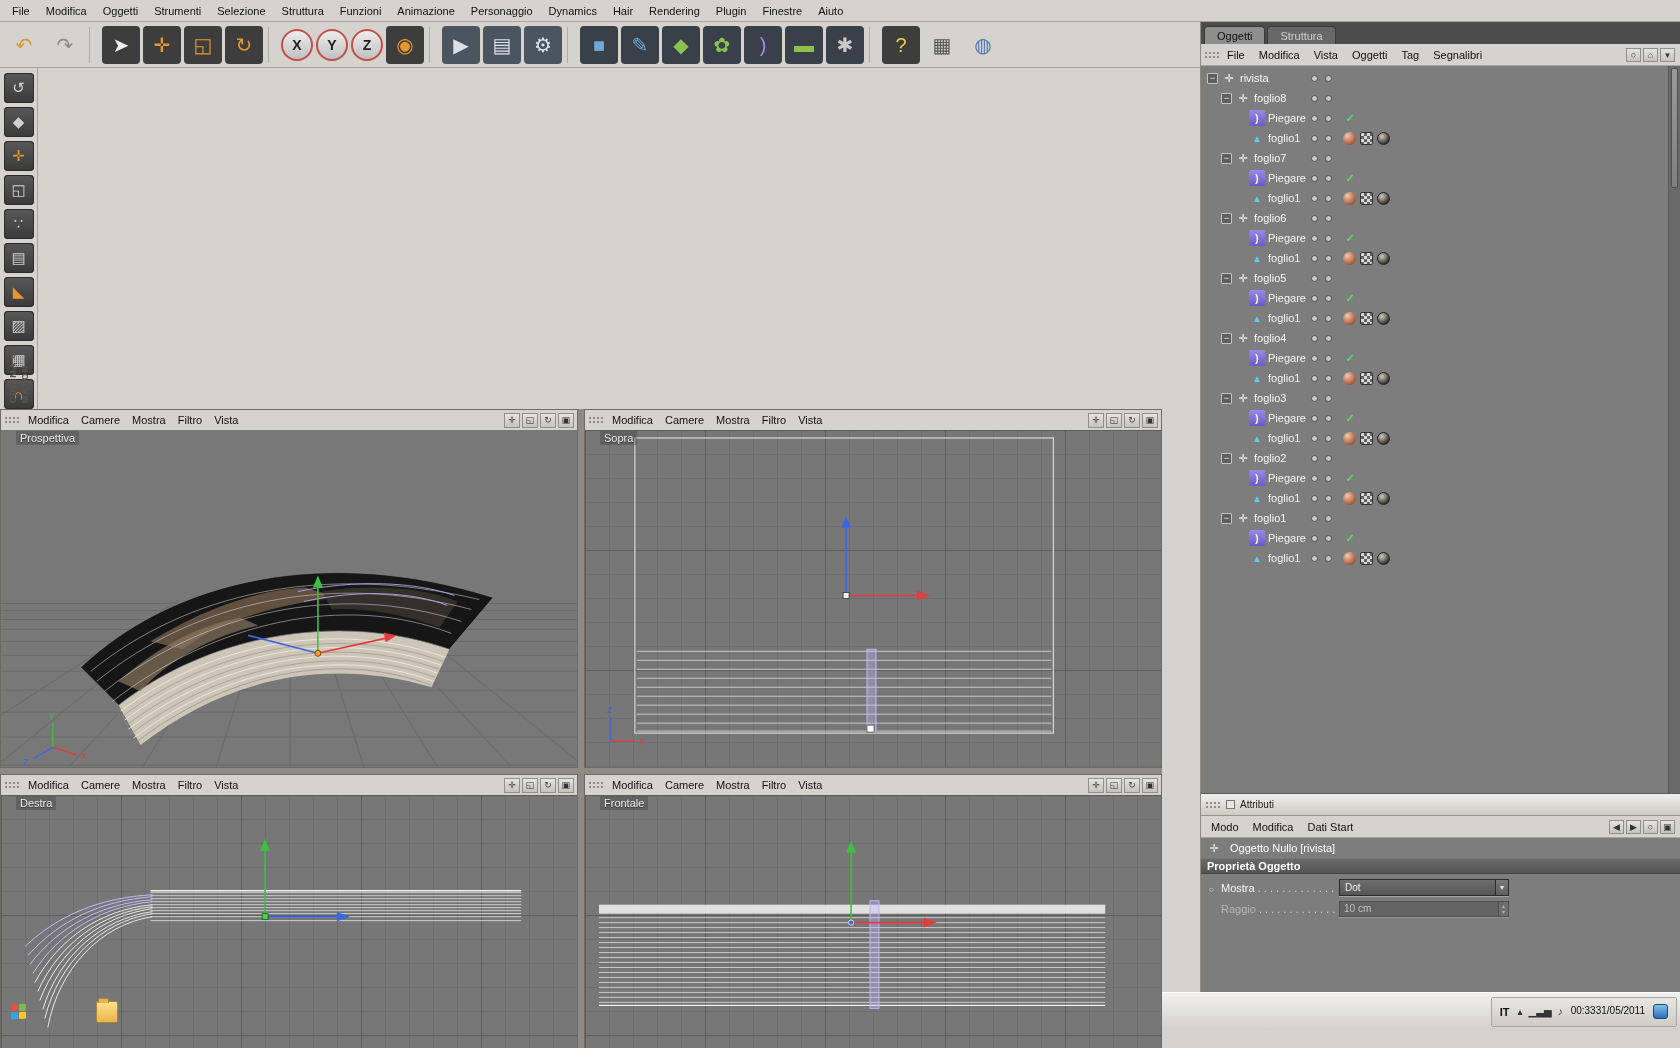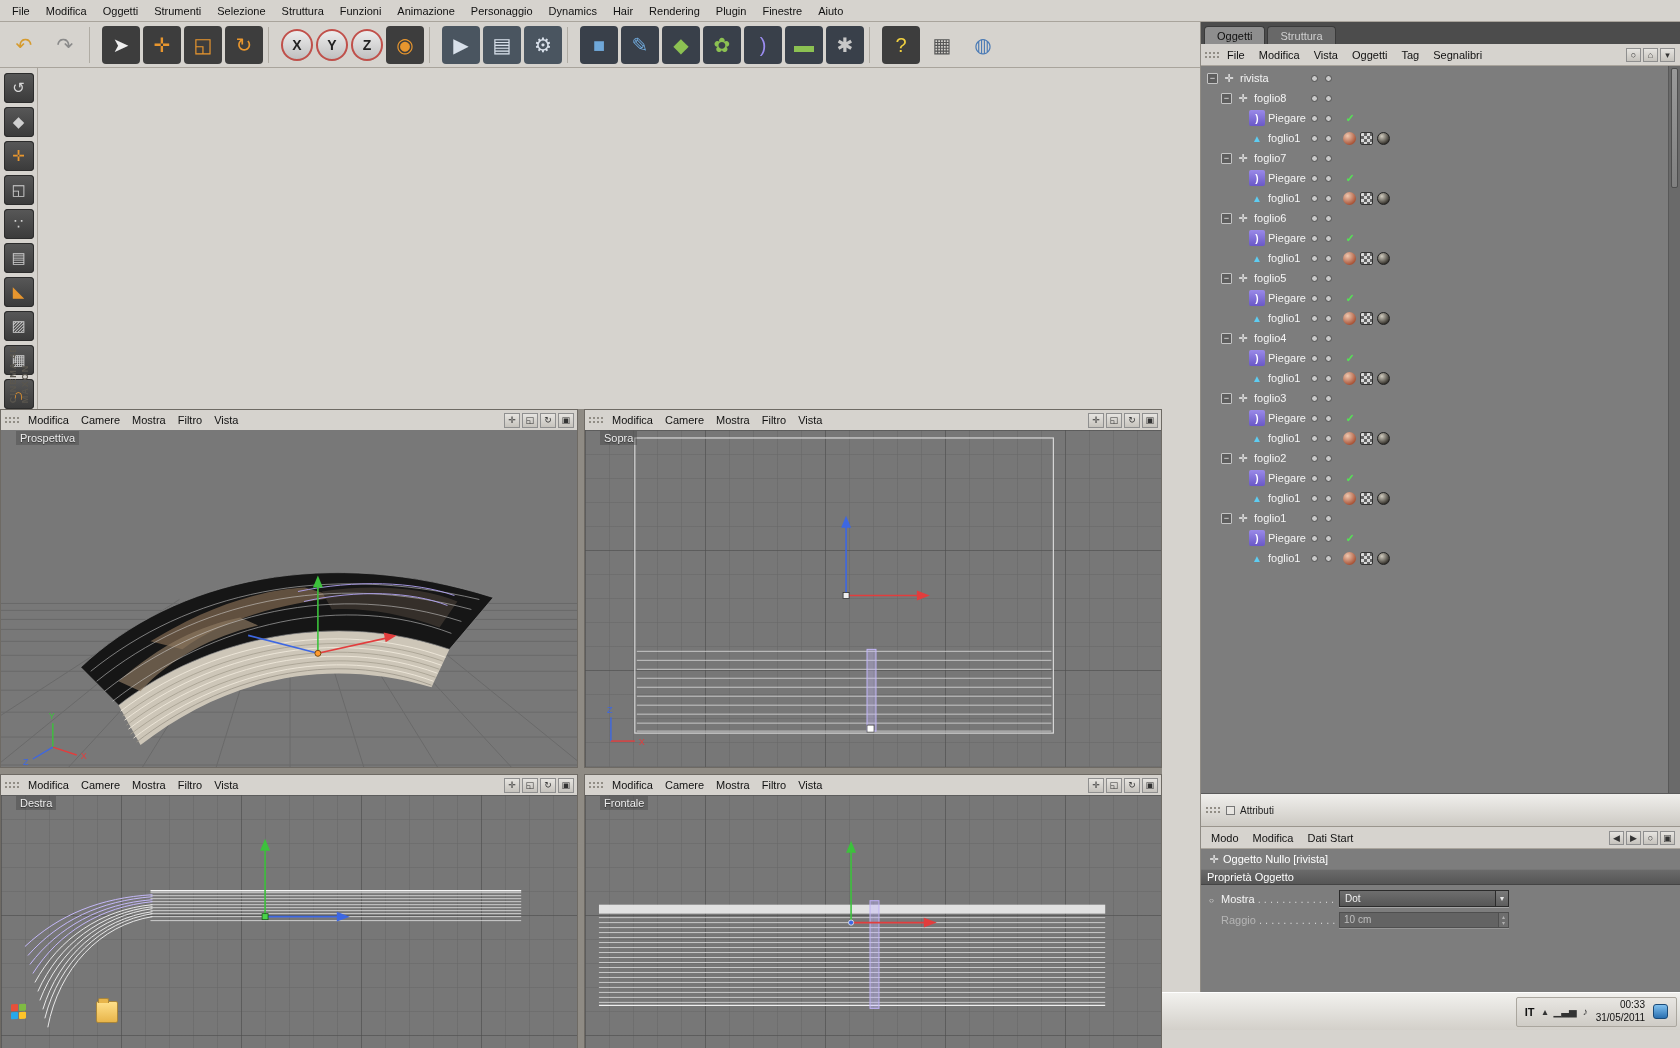--- a/index.html
+++ b/index.html
@@ -44,21 +44,21 @@
 
 .field{display:flex;align-items:center;height:16px;background:#4e4e4e;border:1px solid #2b2b2b;box-shadow:0 1px 0 rgba(255,255,255,.35);color:#f2f2f2;font-size:10px;padding-left:4px}
 .field .val{flex:1;white-space:nowrap;overflow:hidden}
 .spin{width:10px;align-self:stretch;border-left:1px solid #2b2b2b;background:#636363;display:flex;flex-direction:column;align-items:center;justify-content:center;line-height:1;flex:none}
 .spin::before{content:"▴";font-size:6px;color:#d8d8d8}
 .spin::after{content:"▾";font-size:6px;color:#d8d8d8}
 .dropdown{display:flex;align-items:center;height:17px;background:linear-gradient(#6e6e6e,#565656);border:1px solid #2b2b2b;box-shadow:0 1px 0 rgba(255,255,255,.3);color:#f0f0f0;font-size:10px;padding-left:5px}
 .dropdown .val{flex:1;white-space:nowrap;overflow:hidden}
 .dd-btn{width:13px;align-self:stretch;border-left:1px solid #2b2b2b;background:linear-gradient(#7a7a7a,#5e5e5e);display:flex;align-items:center;justify-content:center;flex:none}
 .dd-btn::before{content:"▾";font-size:8px;color:#e8e8e8}
-.dock-header{height:33px;flex:none;display:flex;align-items:center;gap:5px;background:linear-gradient(#f0efec,#cdcac4);border-bottom:1px solid #9a958d;padding:0 4px;font-size:10px;color:#222}
+.dock-header{height:22px;flex:none;display:flex;align-items:center;gap:5px;background:linear-gradient(#f0efec,#cdcac4);border-bottom:1px solid #9a958d;padding:0 4px;font-size:10px;color:#222}
 .grip{width:16px;height:8px;background:radial-gradient(circle,#918d85 1px,transparent 1.3px);background-size:4px 4px;flex:none}
 .dock-cb{width:9px;height:9px;border:1px solid #777;background:#e8e6e2;flex:none}
 
 
 .rightpanel{flex:1;display:flex;flex-direction:column;background:#7d7d7d;border-left:1px solid #8f8b84;min-width:0}
 .om-tabs{height:22px;flex:none;display:flex;align-items:flex-end;gap:2px;background:#4c4c4c;padding:3px 3px 0}
 .om-tab{padding:3px 12px 2px;font-size:11px;background:#686868;color:#cfcfcf;border-radius:4px 4px 0 0;border:1px solid #3a3a3a;border-bottom:none}
 .om-tab.active{background:#8e8e8e;color:#101010}
 .om-menu,.attr-menu{height:22px;flex:none;display:flex;align-items:center;background:#d6d3ce;border-bottom:1px solid #a9a49c;padding:0 3px;color:#111}
 .menu-items{display:flex}
@@ -80,27 +80,27 @@
 .tag{width:14px;height:14px;display:flex;align-items:center;justify-content:center;border-radius:2px;font-size:11px}
 .tag-enabled-check{color:#56e056;font-weight:bold}
 .tag-phong-tag{width:13px;height:13px;border-radius:50%;background:radial-gradient(circle at 35% 30%,#f0c8b0,#a85438 72%)}
 .tag-uvw-tag{width:13px;height:13px;background-color:#d8d8d8;background-image:linear-gradient(45deg,#666 25%,transparent 25%,transparent 75%,#666 75%),linear-gradient(45deg,#666 25%,transparent 25%,transparent 75%,#666 75%);background-size:6px 6px;background-position:0 0,3px 3px;border:1px solid #333}
 .tag-texture-tag{width:13px;height:13px;border-radius:50%;background:radial-gradient(circle at 35% 30%,#cfcabe,#35322c 75%);border:1px solid #222}
 .om-scrollbar{position:absolute;right:0;top:0;bottom:0;width:12px;background:#6a6a6a;border-left:1px solid #585858}
 .om-scrollbar .thumb{position:absolute;top:2px;left:2px;right:2px;height:120px;background:linear-gradient(#9a9a9a,#808080);border:1px solid #4e4e4e;border-radius:2px}
 
 
 .attr{height:199px;flex:none;display:flex;flex-direction:column;background:#7d7d7d;border-top:1px solid #5a5a5a;color:#f0f0f0}
-.attr-object{height:20px;flex:none;display:flex;align-items:center;gap:2px;padding:0 6px;font-size:11px;color:#fff}
+.attr-object{height:20px;flex:none;display:flex;align-items:center;gap:9px;padding:0 6px;font-size:11px;color:#fff}
 .null-obj-icon{width:14px;height:14px;color:#ececec;font-size:11px;display:flex;align-items:center;justify-content:center}
 .null-obj-icon::before{content:"✛"}
 .attr-tabs{height:20px;flex:none;display:flex;gap:3px;padding:1px 5px;align-items:center}
 .attr-tab{padding:2px 10px;font-size:10px;background:linear-gradient(#6e6e6e,#5a5a5a);border:1px solid #3e3e3e;border-radius:3px;color:#d8d8d8}
 .attr-tab.active{background:linear-gradient(#a8a8a8,#8e8e8e);color:#0a0a0a}
-.attr-section{height:16px;flex:none;display:flex;align-items:center;padding:0 6px;background:linear-gradient(#6a6a6a,#555);border-top:1px solid #777;border-bottom:1px solid #444;font-weight:normal;font-size:11px;color:#fff}
+.attr-section{height:16px;flex:none;display:flex;align-items:center;padding:0 6px;background:linear-gradient(#6a6a6a,#555);border-top:1px solid #777;border-bottom:1px solid #444;font-weight:bold;font-size:11px;color:#fff}
 .attr-rows{padding:5px 8px;display:flex;flex-direction:column;gap:4px}
 .attr-row{display:flex;align-items:center;height:17px;font-size:11px}
 .attr-marker{width:12px;flex:none}
 .attr-marker.on::before{content:"○";font-size:8px;color:#e0e0e0}
 .attr-label{width:118px;flex:none;white-space:nowrap;overflow:hidden;color:#f5f5f5}
 .attr-label::after{content:" . . . . . . . . . . . . .";color:#cfcfcf}
 .attr-dd,.attr-field{width:170px}
 .attr-row.disabled .attr-label{color:#b5b5b5}
 .attr-row.disabled .field,.attr-row.disabled .dropdown{opacity:.55}
 
@@ -114,21 +114,21 @@
 .ql-icon{width:22px;height:22px;flex:none}
 [data-name="explorer-icon"]{background:linear-gradient(#ffe08a,#e8b54a);border:1px solid #a8853a;border-radius:2px;position:relative}
 [data-name="explorer-icon"]::before{content:"";position:absolute;top:-4px;left:1px;width:9px;height:4px;background:#e8b54a;border:1px solid #a8853a;border-bottom:none;border-radius:2px 2px 0 0}
 [data-name="opera-icon"]{border-radius:50%;border:5px solid #d8271c}
 [data-name="browser-icon"]{border-radius:50%;background:radial-gradient(circle at 35% 30%,#8fd0ff,#1a5fb0 70%,#0a3a78)}
 [data-name="gimp-icon"]{border-radius:40% 40% 45% 45%;background:radial-gradient(circle at 38% 32%,#e8e0d4,#8a7a66 75%)}
 [data-name="vlc-icon"]{width:0;height:0;border-left:10px solid transparent;border-right:10px solid transparent;border-bottom:19px solid #ff7f1e;background:none}
 .tray{margin-left:auto;display:flex;align-items:center;gap:8px;height:30px;background:linear-gradient(#e8e6e2,#cfccc6);border:1px solid #aaa69e;border-radius:2px;padding:0 8px}
 .tray-lang{font-weight:bold;font-size:11px}
 .tray-glyph{font-size:10px;color:#333}
-.clock{display:flex;flex-direction:column;align-items:flex-end;font-size:10px;line-height:1.25;color:#111}
+.clock{display:flex;flex-direction:row;align-items:flex-end;font-size:10px;line-height:1.25;color:#111}
 .tray-app{width:15px;height:15px;background:linear-gradient(#7fc0ef,#2a6fb0);border-radius:3px;border:1px solid #1a4a78;flex:none}
 </style>
 </head>
 <body>
 
 <div id="screen" data-name="cinema4d-window">
 
 
   <div class="menubar" data-name="app-menubar">
 

